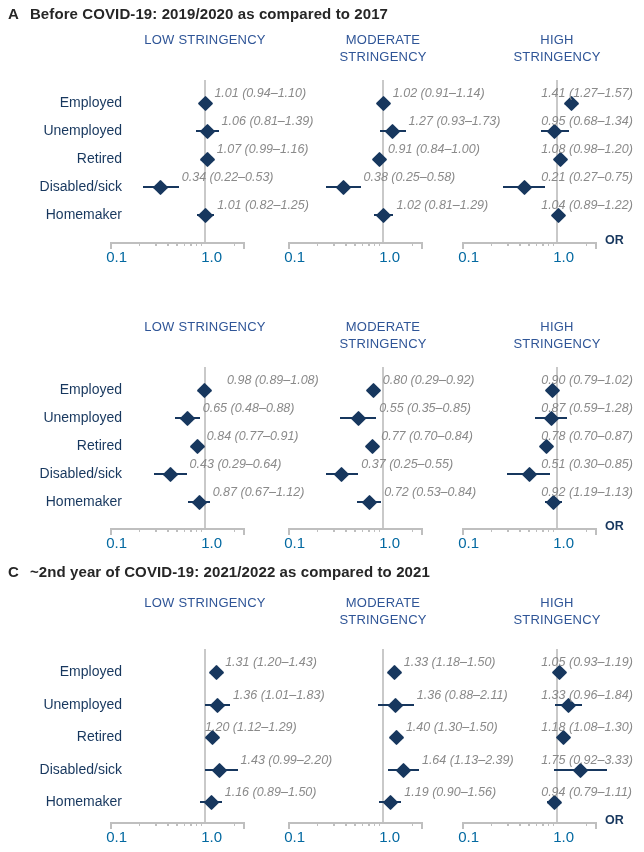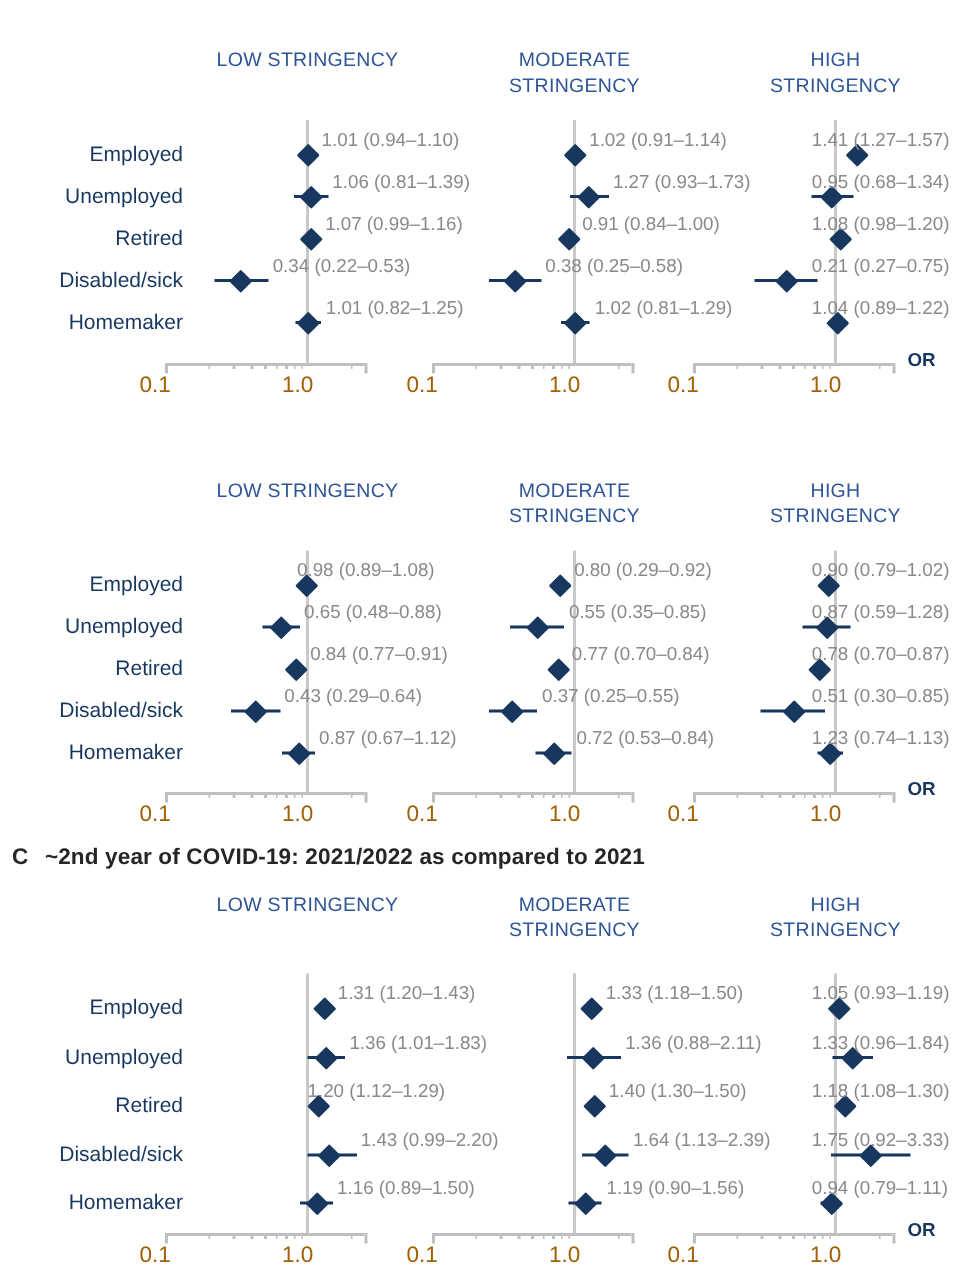--- a/index.html
+++ b/index.html
@@ -15,32 +15,33 @@
   .hdr{position:absolute;width:124px;text-align:center;font-size:13px;line-height:1.32;
        color:#2f5597;letter-spacing:0.2px;}
   .c0{left:143px;} .c1{left:321px;} .c2{left:495px;}
   .panel-a .hdr{top:31px;} .panel-b .hdr{top:33px;} .panel-c .hdr{top:36px;}
   .rowlab{position:absolute;left:0;width:122px;text-align:right;font-size:14px;
           color:#17375e;white-space:nowrap;}
   .refline{position:absolute;width:2px;background:#c9c9c9;}
   .whisker{position:absolute;height:2px;background:#17375e;}
   .diamond{position:absolute;width:11px;height:11px;background:#17375e;
            transform:rotate(45deg);border-radius:1px;}
-  .vlabel{position:absolute;font-size:12.5px;color:#8a8a8a;white-space:nowrap;line-height:13px;}
+  .vlabel{position:absolute;font-size:12.5px;color:#8a8a8a;white-space:nowrap;line-height:13px;font-style:italic;}
   .axisline{position:absolute;height:2px;background:#bfbfbf;}
   .tick{position:absolute;width:1.5px;background:#bfbfbf;}
-  .ticklab{position:absolute;width:34px;text-align:left;font-size:15px;color:#a16207;}
+  .ticklab{position:absolute;width:34px;text-align:right;font-size:15px;color:#0369a1;}
   .orlab{position:absolute;font-size:12.5px;font-weight:700;color:#17375e;}
 </style>
 </head>
 <body>
 
 <div id="fig">
 
   <section class="panel panel-a">
+    <h2 class="ptitle"><span class="pletter">A</span><span>Before COVID-19: 2019/2020 as compared to 2017</span></h2>
     <div class="hdr c0">LOW STRINGENCY</div>
     <div class="hdr c1">MODERATE STRINGENCY</div>
     <div class="hdr c2">HIGH STRINGENCY</div>
     <div class="rowlab" style="top: 94px;">Employed</div>
     <div class="rowlab" style="top: 122px;">Unemployed</div>
     <div class="rowlab" style="top: 150px;">Retired</div>
     <div class="rowlab" style="top: 178px;">Disabled/sick</div>
     <div class="rowlab" style="top: 206px;">Homemaker</div>
     <div class="plots">
         <div class="refline" style="left: 204px; top: 80px; height: 164px;"></div>
@@ -157,21 +158,21 @@
         <div class="tick" style="left: 176.402px; top: 243px; height: 4px;"></div>
         <div class="tick" style="left: 183.924px; top: 243px; height: 4px;"></div>
         <div class="tick" style="left: 190.284px; top: 243px; height: 4px;"></div>
         <div class="tick" style="left: 195.794px; top: 243px; height: 4px;"></div>
         <div class="tick" style="left: 200.653px; top: 243px; height: 4px;"></div>
         <div class="tick" style="left: 233.598px; top: 243px; height: 4px;"></div>
         <div class="ticklab" style="left: 93px; top: 249px;">0.1</div>
         <div class="ticklab" style="left: 188px; top: 249px;">1.0</div>
         <div class="whisker" style="left: 200.192px; top: 104px; width: 7.98321px;"></div>
         <div class="diamond" style="left: 198.666px; top: 99.5px;"></div>
-        <div class="vlabel" style="left: 198px; top: 89px;">0.98 (0.89–1.08)</div>
+        <div class="vlabel" style="left: 227px; top: 89px;">0.98 (0.89–1.08)</div>
         <div class="whisker" style="left: 174.718px; top: 132px; width: 25.0079px;"></div>
         <div class="diamond" style="left: 181.727px; top: 127.5px;"></div>
         <div class="vlabel" style="left: 202.726px; top: 117px;">0.65 (0.48–0.88)</div>
         <div class="whisker" style="left: 194.217px; top: 160px; width: 6.89231px;"></div>
         <div class="diamond" style="left: 192.307px; top: 155.5px;"></div>
         <div class="vlabel" style="left: 206.807px; top: 145px;">0.84 (0.77–0.91)</div>
         <div class="whisker" style="left: 153.928px; top: 188px; width: 32.6593px;"></div>
         <div class="diamond" style="left: 164.68px; top: 183.5px;"></div>
         <div class="vlabel" style="left: 189.587px; top: 173px;">0.43 (0.29–0.64)</div>
         <div class="whisker" style="left: 188.477px; top: 216px; width: 21.1986px;"></div>
@@ -229,21 +230,21 @@
         <div class="diamond" style="left: 545.754px; top: 127.5px;"></div>
         <div class="vlabel" style="left: 541.2px; top: 117px;">0.87 (0.59–1.28)</div>
         <div class="whisker" style="left: 542.284px; top: 160px; width: 8.97002px;"></div>
         <div class="diamond" style="left: 541.249px; top: 155.5px;"></div>
         <div class="vlabel" style="left: 541.2px; top: 145px;">0.78 (0.70–0.87)</div>
         <div class="whisker" style="left: 507.327px; top: 188px; width: 42.9683px;"></div>
         <div class="diamond" style="left: 523.719px; top: 183.5px;"></div>
         <div class="vlabel" style="left: 541.2px; top: 173px;">0.51 (0.30–0.85)</div>
         <div class="whisker" style="left: 544.577px; top: 216px; width: 17.4654px;"></div>
         <div class="diamond" style="left: 548.06px; top: 211.5px;"></div>
-        <div class="vlabel" style="left: 541.2px; top: 201px;">1.23 (0.74–1.13)</div>
+        <div class="vlabel" style="left: 541.2px; top: 201px;">0.92 (1.19–1.13)</div>
         <div class="orlab" style="left: 605px; top: 234px;">OR</div>
       </div>
   </section>
 
   <section class="panel panel-c">
     <h2 class="ptitle"><span class="pletter">C</span><span>~2nd year of COVID-19: 2021/2022 as compared to 2021</span></h2>
     <div class="hdr c0">LOW STRINGENCY</div>
     <div class="hdr c1">MODERATE STRINGENCY</div>
     <div class="hdr c2">HIGH STRINGENCY</div>
     <div class="rowlab" style="top: 105px;">Employed</div>

